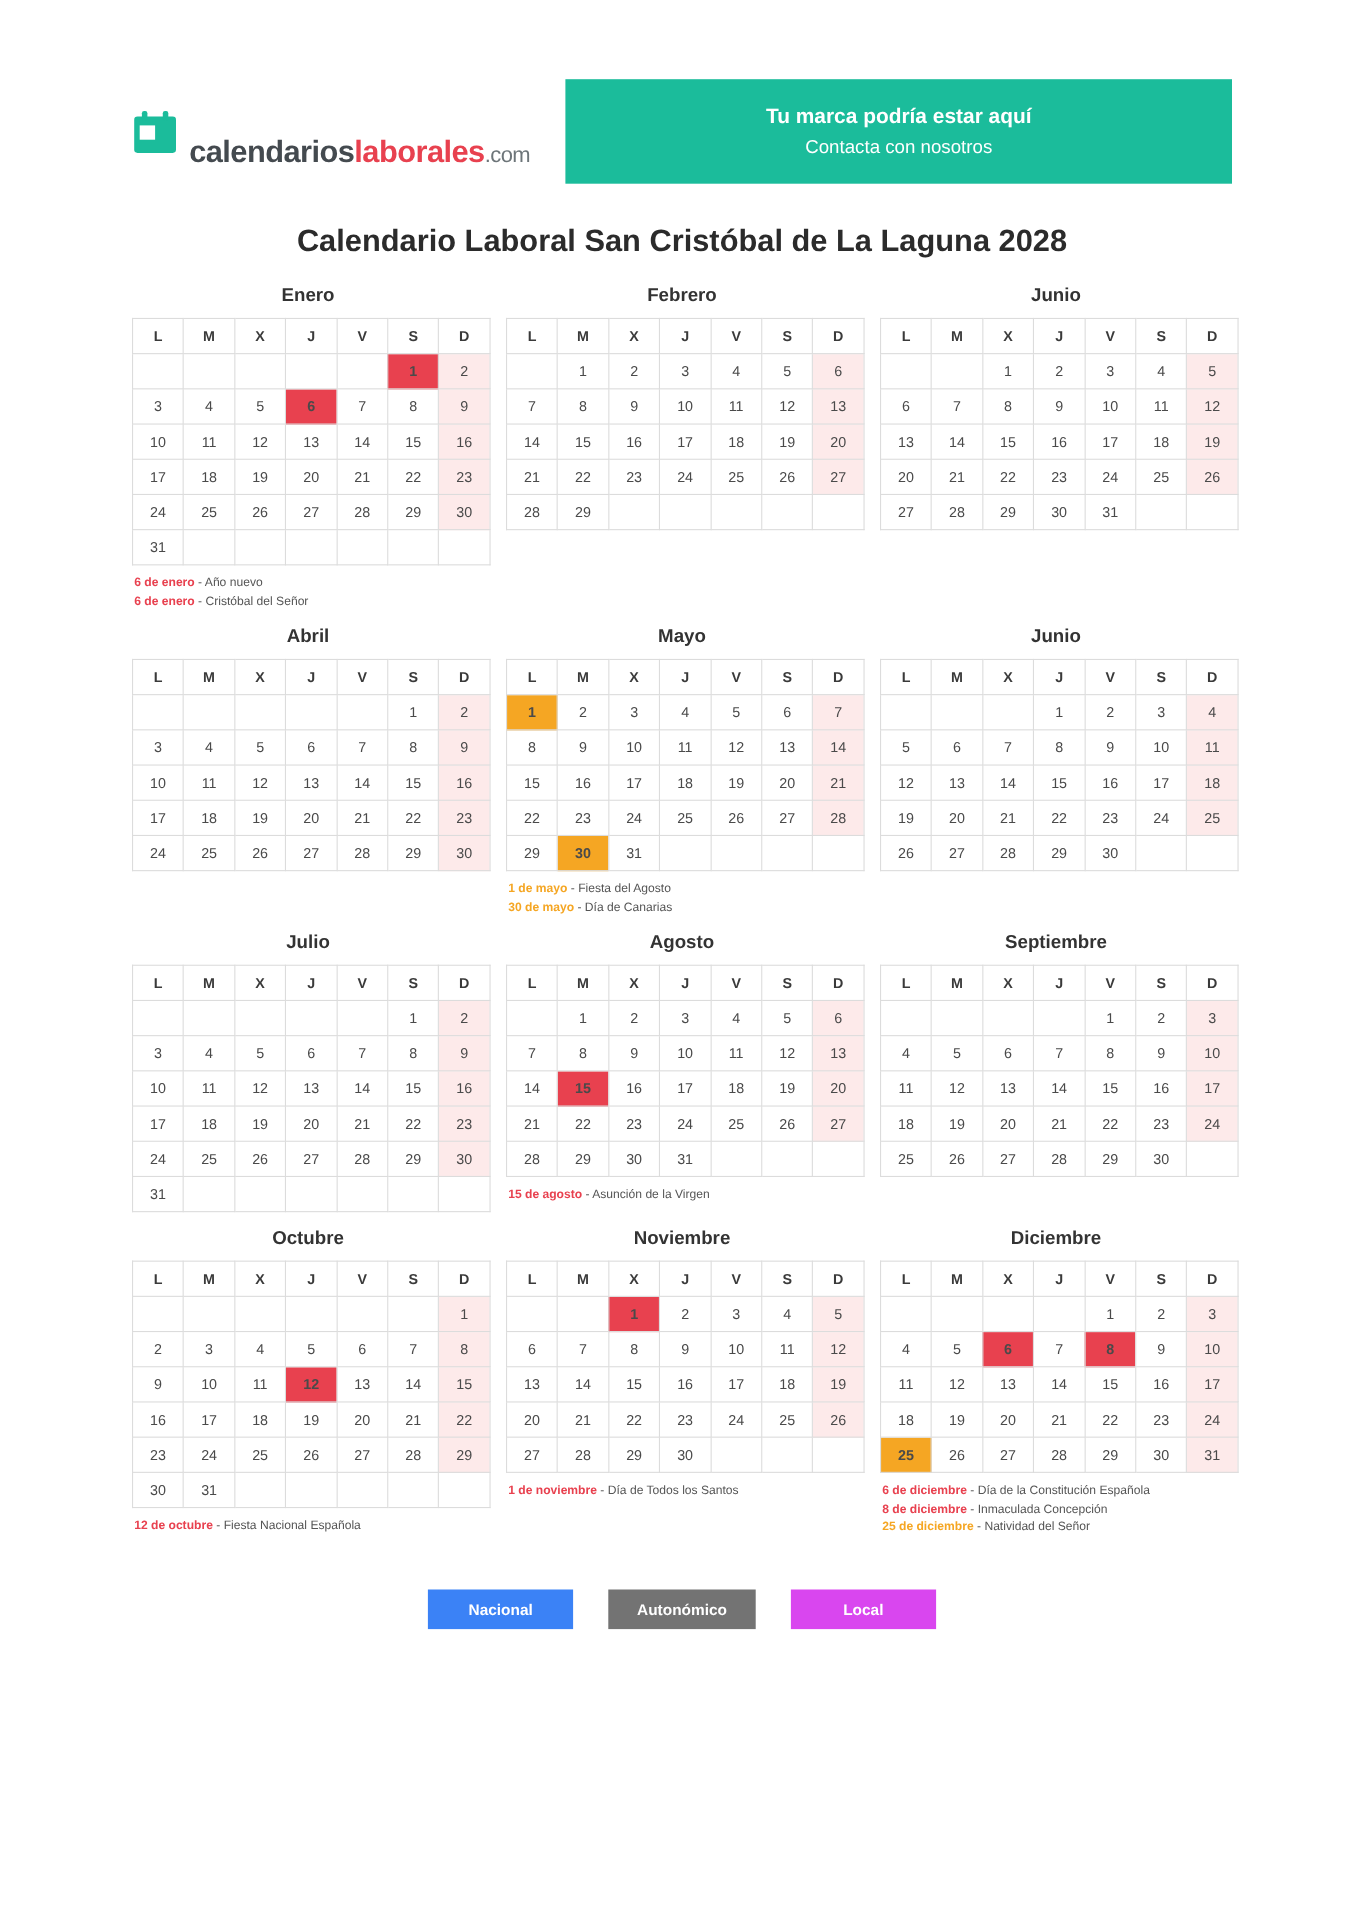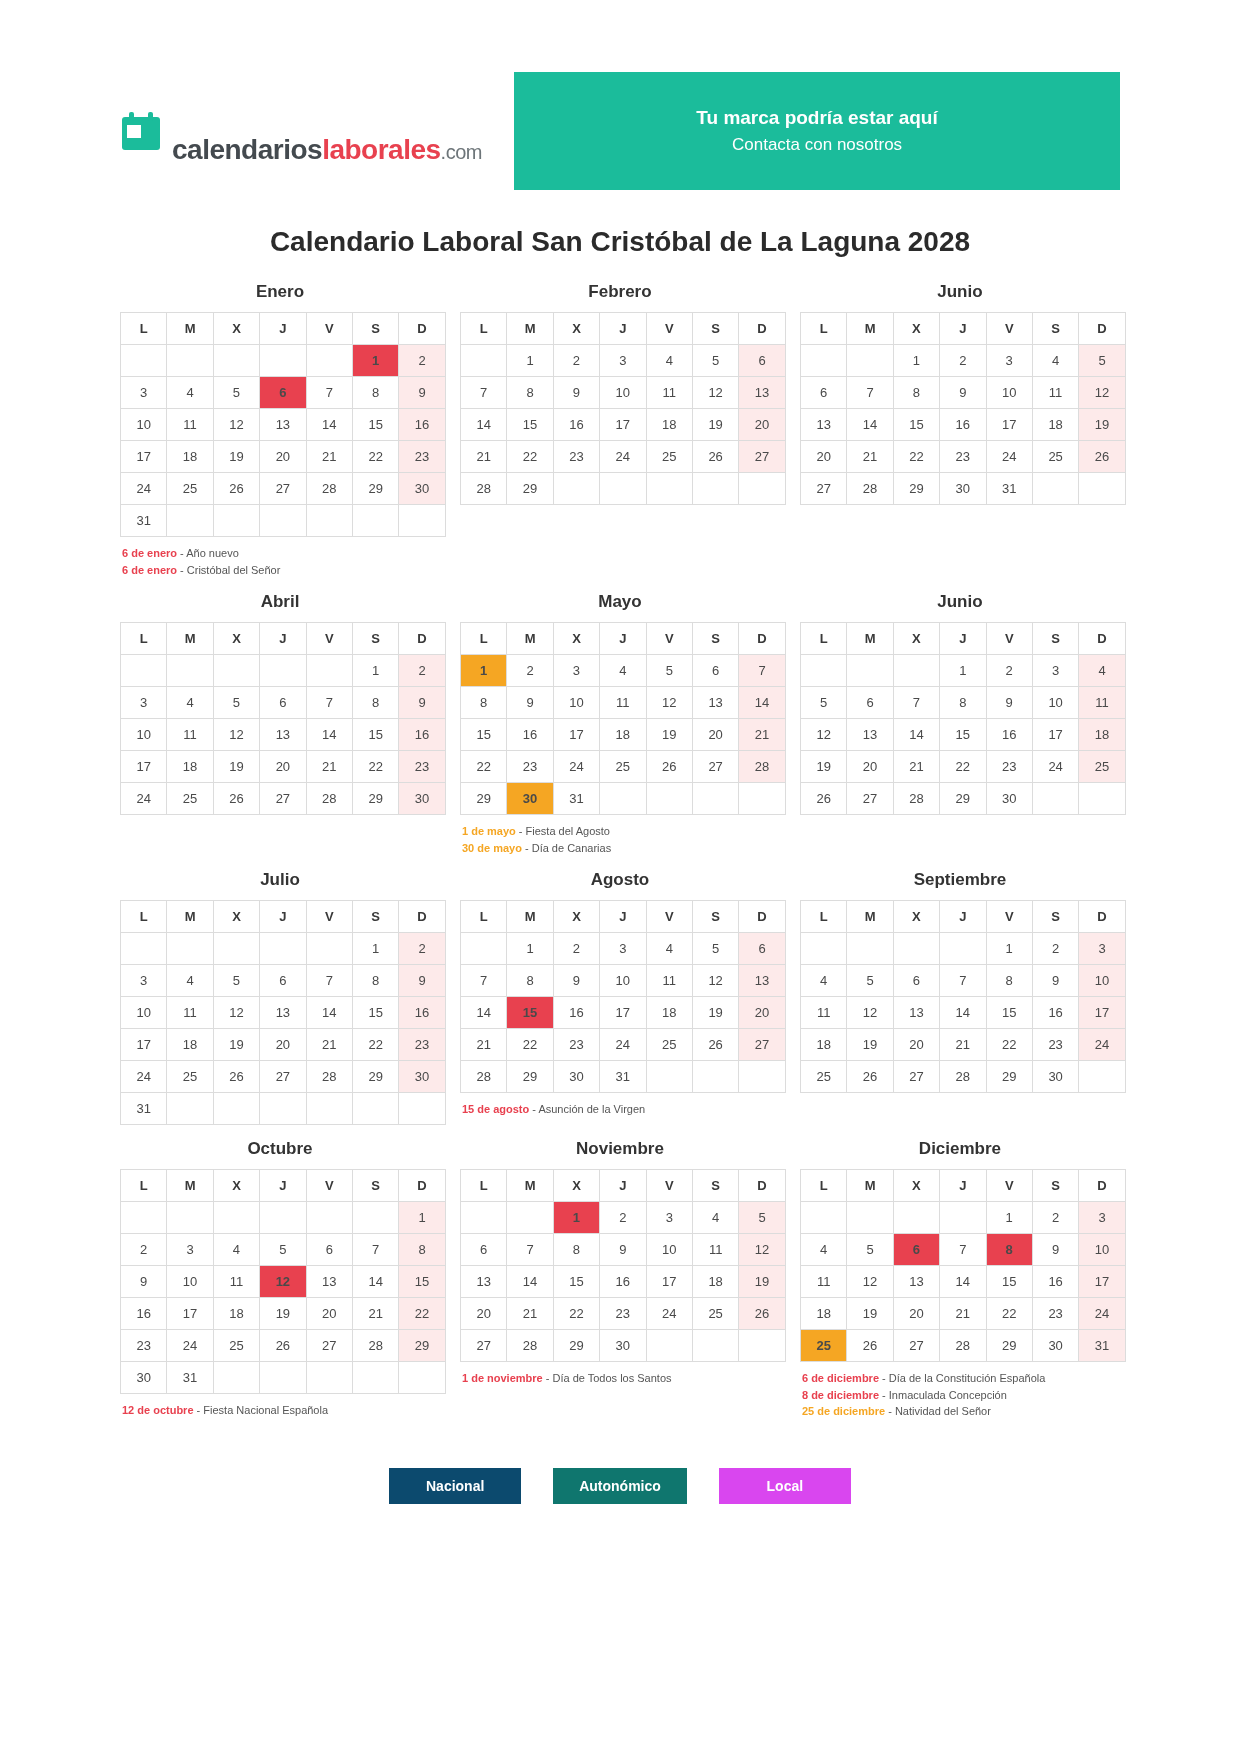--- a/index.html
+++ b/index.html
@@ -49,21 +49,21 @@
   }
   .logo-text .part1 { color: #444a4f; }
   .logo-text .part2 { color: #e8414f; }
   .logo-text .part3 { color: #6d7579; font-size: 20px; font-weight: normal;}
 
   .banner {
     margin-left: auto;
     background: #1bbc9b;
     color: #ffffff;
     width: 615px;
-    height: 118px;
+    height: 95px;
     display: flex;
     flex-direction: column;
     align-items: center;
     justify-content: center;
     gap: 6px;
   }
   .banner-line1 {
     font-size: 19px;
     font-weight: bold;
   }
@@ -155,22 +155,22 @@
     margin-top: 34px;
   }
   .legend-item {
     color: #fff;
     font-size: 14px;
     font-weight: bold;
     padding: 10px 26px;
     min-width: 80px;
     text-align: center;
   }
-  .lg-nac { background: #0c4a6e; }
-  .lg-auto { background: #0f766e; }
+  .lg-nac { background: #3b82f6; }
+  .lg-auto { background: #737373; }
   .lg-local { background: #d946ef; }
 </style>
 </head>
 <body>
 
 <div class="page">
 
   <div class="header">
     <div class="logo">
       <span class="logo-icon">

